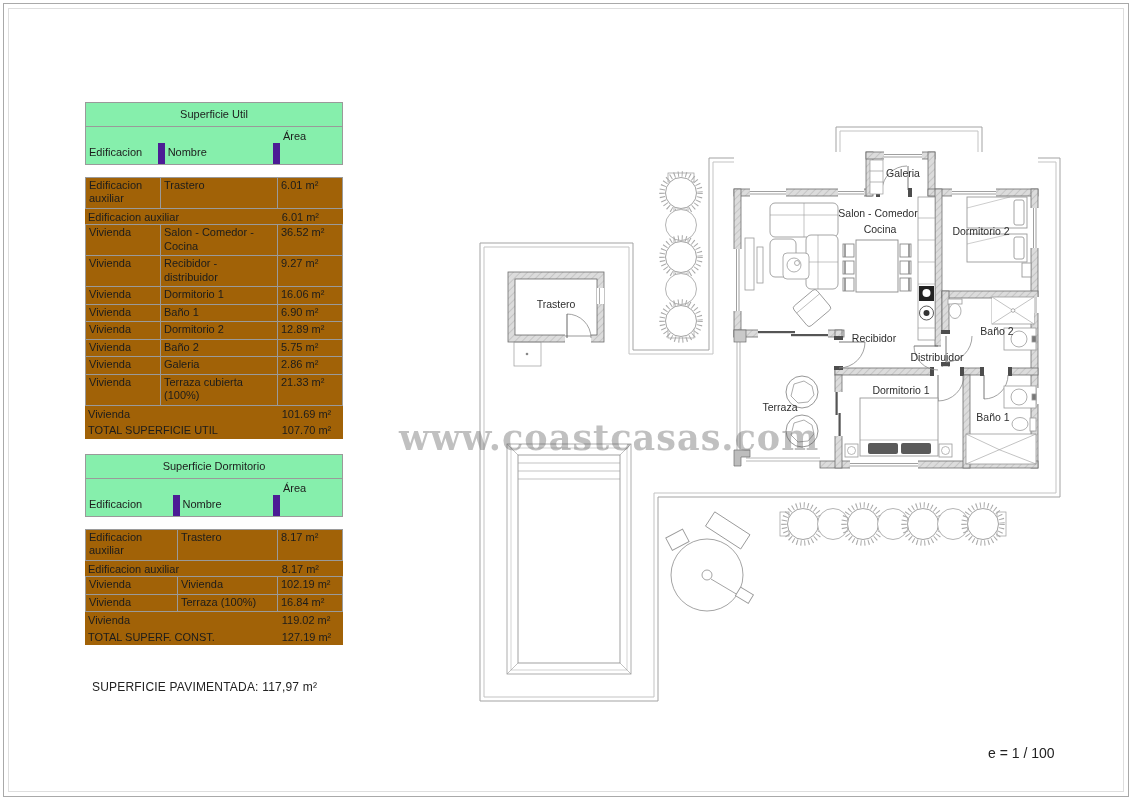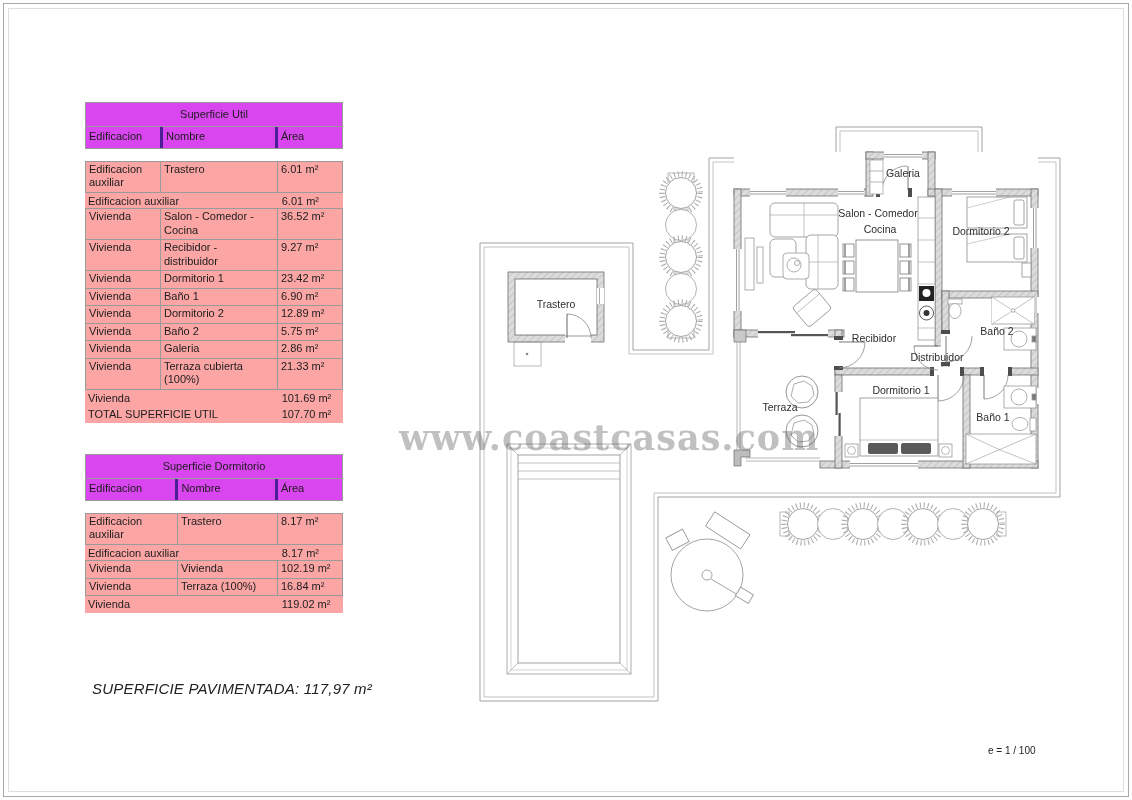--- a/index.html
+++ b/index.html
@@ -4,47 +4,47 @@
 <style>
   html,body{margin:0;padding:0;background:#fff;width:1132px;height:800px;overflow:hidden;
     font-family:"Liberation Sans",sans-serif;-webkit-font-smoothing:antialiased;}
   #sheet{position:relative;width:1132px;height:800px;background:#fff;}
   #plan-svg{position:absolute;left:0;top:0;width:1132px;height:800px;}
 
   
   .area-table{position:absolute;font-size:11px;color:#1c1c1c;line-height:13.5px;}
   #table-util{left:85px;top:102px;width:258px;}
   #table-const{left:85px;top:454px;width:258px;}
-  .thead{border:1px solid #9a9a9a;background:#d946ef;}
+  .thead{border:1px solid #9a9a9a;background:#86efac;}
   .ttitle{height:23px;line-height:23px;text-align:center;border-bottom:1px solid #9a9a9a;}
   .hrow{display:flex;}
   .hrow .hc{padding:3px 3px 4px;}
   .tbody{margin-top:12px;}
-  .trow{display:flex;background:#fca5a5;}
+  .trow{display:flex;background:#a16207;}
   .trow.data{border:1px solid #9a9a9a;margin-top:-1px;}
   .trow.data:first-child{margin-top:0;}
   .c{padding:1px 3px 2px;box-sizing:border-box;}
   .data .cc1,.data .cc2{border-right:1px solid #9a9a9a;}
   .t1 .cc1,.t1 .hc1{width:75px;}
   .t1 .cc2,.t1 .hc2{width:117px;}
   .t1 .cc3,.t1 .hc3{width:64px;}
   .t2 .cc1,.t2 .hc1{width:92px;}
   .t2 .cc2,.t2 .hc2{width:100px;}
   .t2 .cc3,.t2 .hc3{width:64px;}
-  .hc1,.hc2{border-right:3px solid #4c1d95;}
+  .hc1,.hc2{border-right:7px solid #4c1d95;margin-top:16px;}
   .trow.summary,.trow.total{padding:2px 0 1px;}
   .t1 .slabel{width:196px;padding-left:3px;box-sizing:border-box;}
   .t2 .slabel{width:196px;padding-left:3px;box-sizing:border-box;}
   .sarea{width:62px;padding-left:3px;}
 
   
   #watermark{position:absolute;left:399px;top:381px;font-family:"DejaVu Serif","Liberation Serif",serif;
     font-weight:bold;font-size:35px;letter-spacing:1px;color:rgba(90,90,90,0.38);white-space:nowrap;margin-top:36px;}
-  #pav-note{position:absolute;left:92px;top:680px;font-size:15px;color:#222;letter-spacing:.2px;font-style:italic;}
-  #scale-note{position:absolute;left:988px;top:745px;font-size:10px;color:#222;text-align:right;}
+  #pav-note{position:absolute;left:92px;top:680px;font-size:12px;color:#222;letter-spacing:.2px;}
+  #scale-note{position:absolute;left:988px;top:745px;font-size:14px;color:#222;text-align:right;}
   .plan-label{fill:#2e2e2e;font-family:"Liberation Sans",sans-serif;font-size:10.5px;}
 </style>
 </head>
 <body>
 
 <div id="sheet">
 
 <svg id="plan-svg" viewBox="0 0 1132 800" xmlns="http://www.w3.org/2000/svg">
   <defs>
     <pattern id="hatch" width="5" height="5" patternUnits="userSpaceOnUse" patternTransform="rotate(45)">
@@ -371,21 +371,21 @@
           <div class="c cc3">36.52 m²</div>
         </div>
         <div class="trow data">
           <div class="c cc1">Vivienda</div>
           <div class="c cc2">Recibidor - distribuidor</div>
           <div class="c cc3">9.27 m²</div>
         </div>
         <div class="trow data">
           <div class="c cc1">Vivienda</div>
           <div class="c cc2">Dormitorio 1</div>
-          <div class="c cc3">23.42 m²</div>
+          <div class="c cc3">16.06 m²</div>
         </div>
         <div class="trow data">
           <div class="c cc1">Vivienda</div>
           <div class="c cc2">Baño 1</div>
           <div class="c cc3">6.90 m²</div>
         </div>
         <div class="trow data">
           <div class="c cc1">Vivienda</div>
           <div class="c cc2">Dormitorio 2</div>
           <div class="c cc3">12.89 m²</div>
@@ -442,19 +442,23 @@
         </div>
         <div class="trow data">
           <div class="c cc1">Vivienda</div>
           <div class="c cc2">Terraza (100%)</div>
           <div class="c cc3">16.84 m²</div>
         </div>
         <div class="trow summary">
           <div class="slabel">Vivienda</div>
           <div class="sarea">119.02 m²</div>
         </div>
+        <div class="trow total">
+          <div class="slabel">TOTAL SUPERF. CONST.</div>
+          <div class="sarea">127.19 m²</div>
+        </div>
       </div>
   </div>
 
   <div id="watermark">www.coastcasas.com</div>
   <div id="pav-note">SUPERFICIE PAVIMENTADA: 117,97 m²</div>
   <div id="scale-note">e = 1 / 100</div>
 </div>
 
 </body></html>

